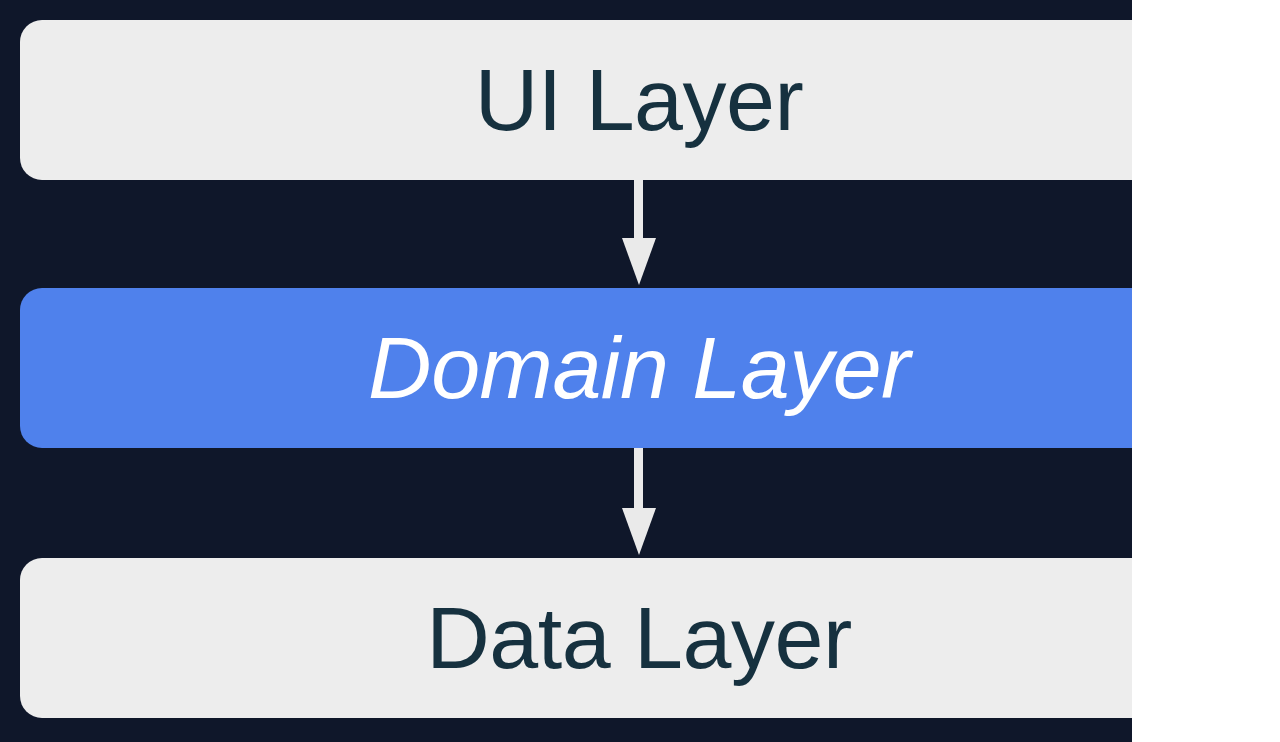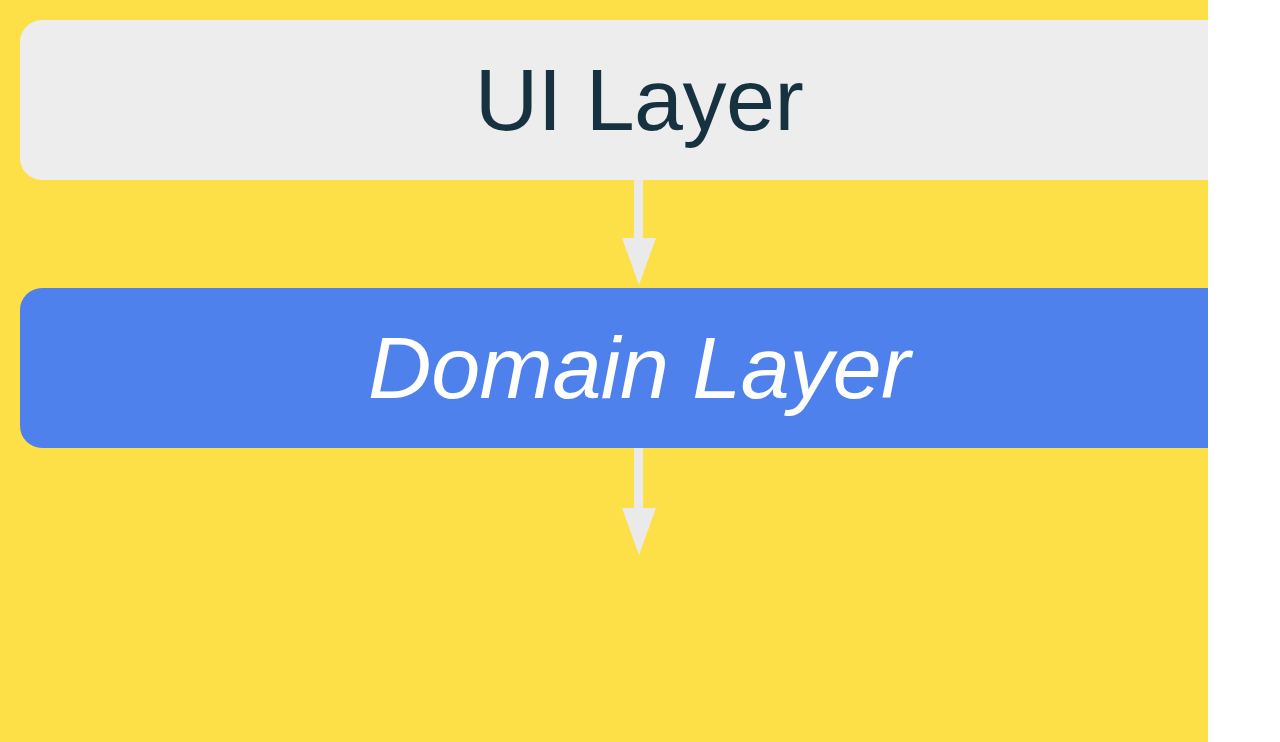--- a/index.html
+++ b/index.html
@@ -5,24 +5,25 @@
   html, body {
     margin: 0;
     padding: 0;
     background: #ffffff;
   }
   body {
     font-family: "Liberation Sans", sans-serif;
   }
   .canvas {
     position: relative;
-    width: 1208px;
+    width: 1112px;
     height: 742px;
-    background: #fde047;
+    background: #0f172a;
     overflow: hidden;
+    padding-left: 20px;
   }
   .layer-box {
     position: absolute;
     left: 20px;
     width: 1238px;
     height: 160px;
     border-radius: 22px;
     display: flex;
     align-items: center;
     justify-content: center;
@@ -73,14 +74,17 @@
     <span class="layer-label">Domain Layer</span>
   </div>
 
   <svg class="arrow arrow-2" viewBox="0 0 1280 110" preserveAspectRatio="none">
     <g>
       <rect x="634" y="0" width="9" height="62" fill="#EAEAEA"></rect>
       <polygon points="622,60 656,60 639,107" fill="#EAEAEA"></polygon>
     </g>
   </svg>
 
+  <div class="layer-box box-data">
+    <span class="layer-label">Data Layer</span>
+  </div>
 
 </div>
 
 </body></html>

